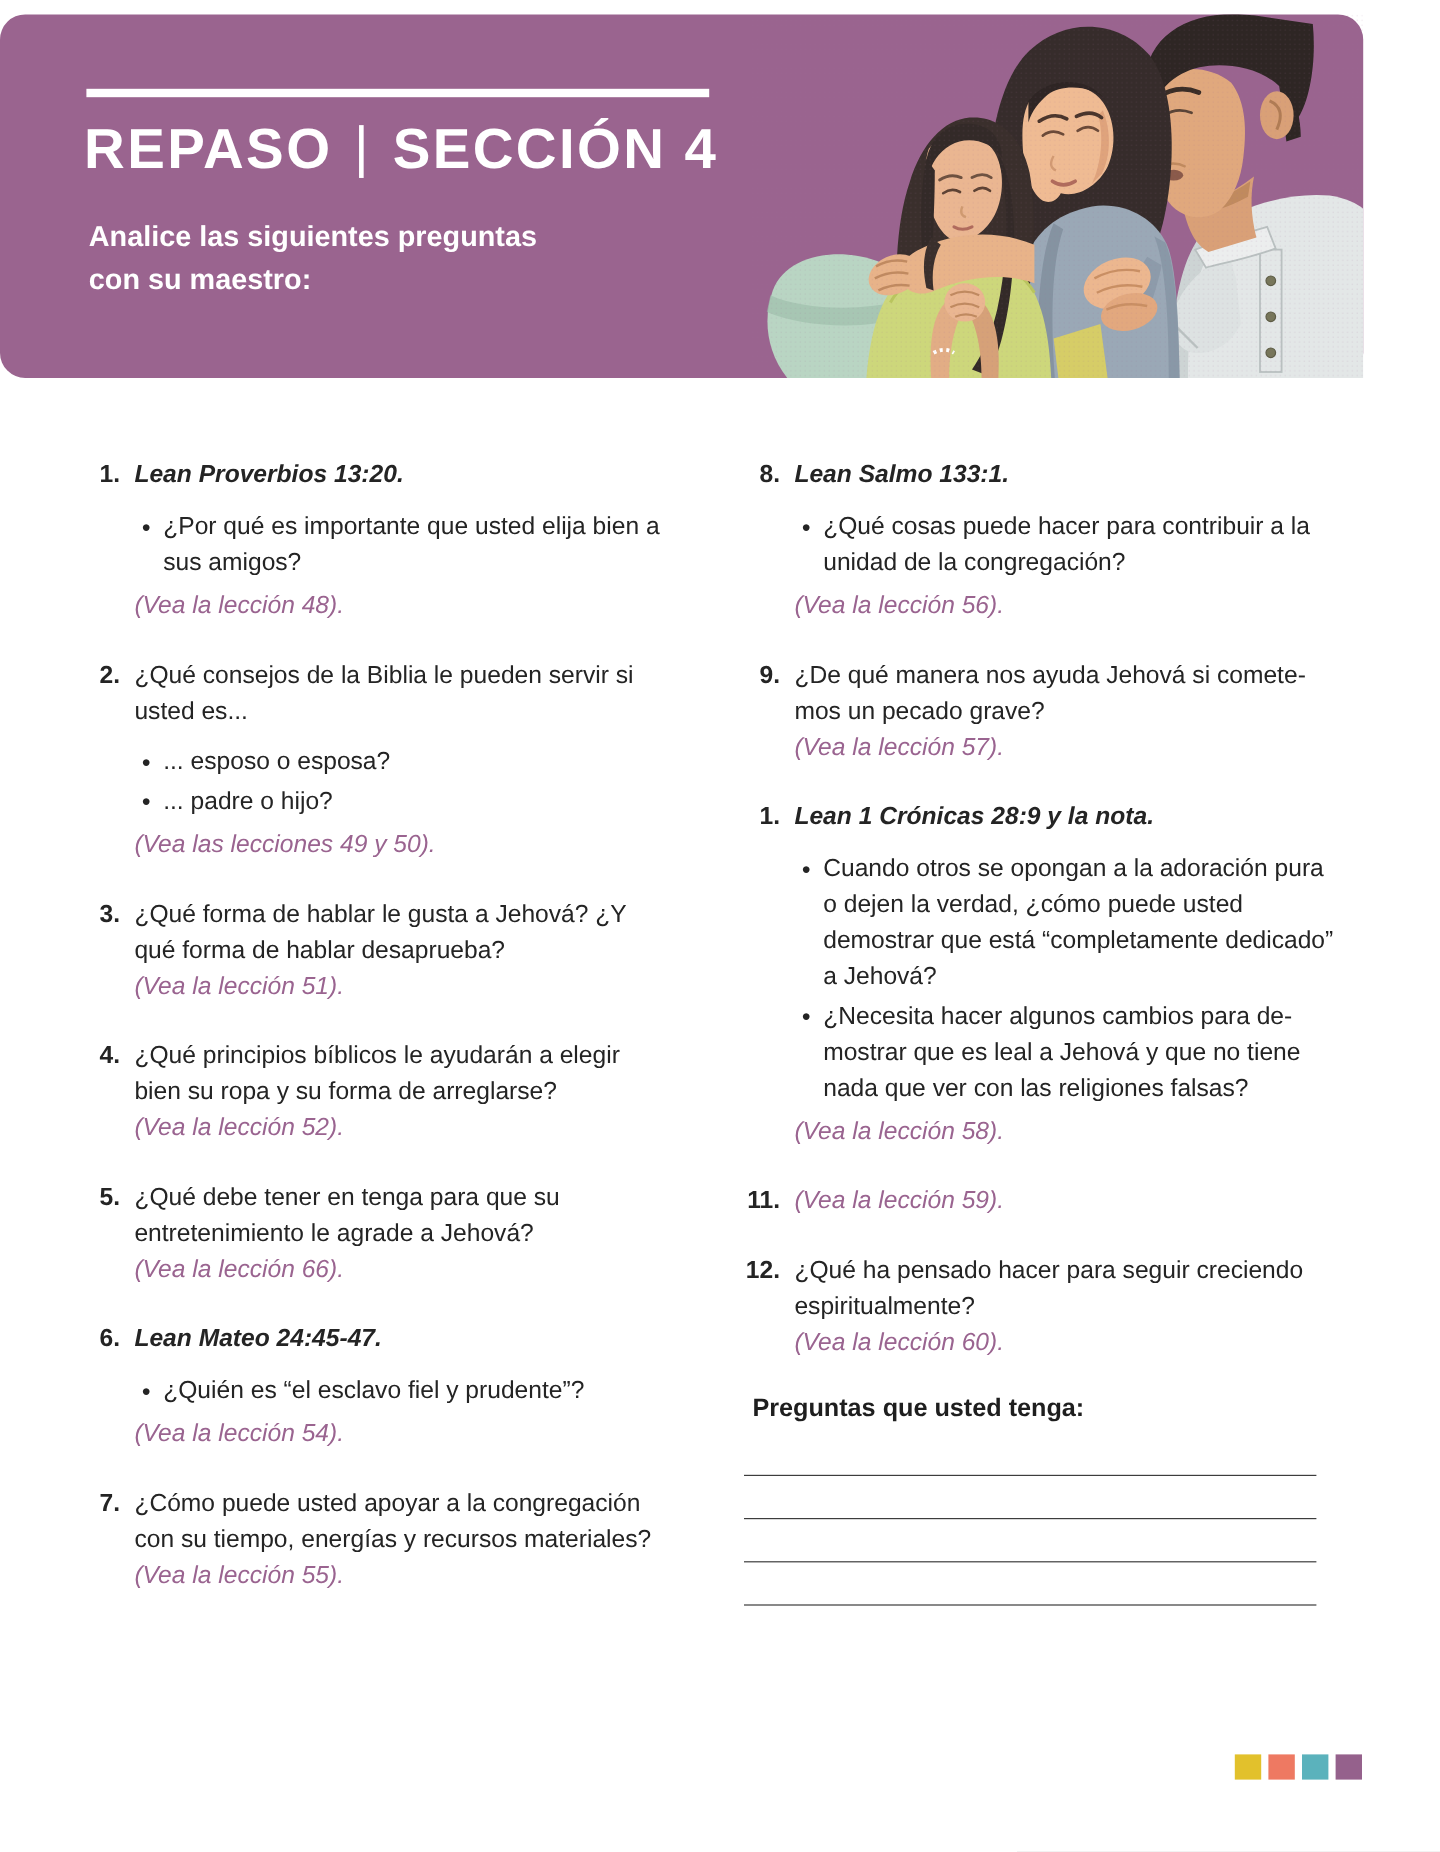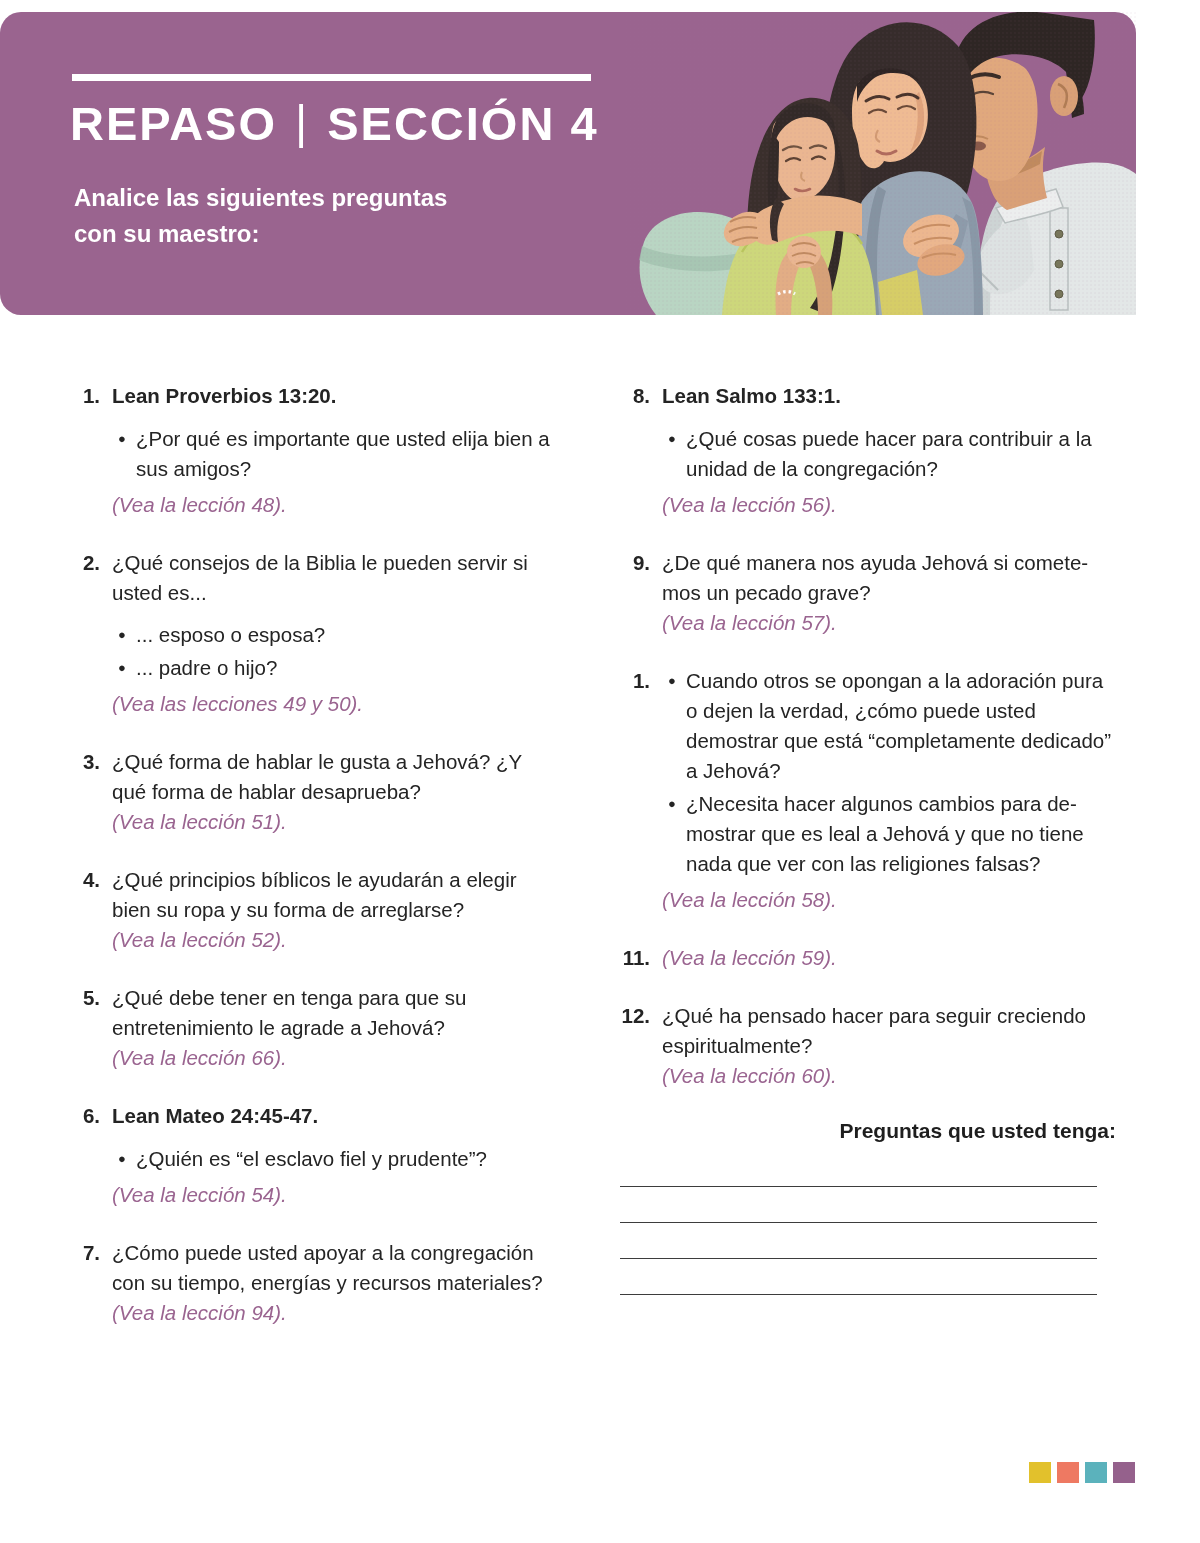--- a/index.html
+++ b/index.html
@@ -31,32 +31,32 @@
   .col-left  { width:494px; }
   .col-right { width:500px; margin-left:56px; }
 
   .q { display:flex; margin-bottom:28px; }
   .q-num {
     flex:none; width:34px; text-align:right;
     font-weight:bold; font-size:20.5px; line-height:30px;
   }
   .q-body { flex:1; margin-left:12px; font-size:20.5px; line-height:30px; }
   .q-body p { margin:0; }
-  .q-heading { font-weight:bold; }
+  .q-heading { font-weight:bold;font-style:italic; }
   .q-bullet { display:flex; }
   .q-heading + .q-bullet { margin-top:13px; }
   .q-text + .q-bullet { margin-top:12px; }
   .q-bullet + .q-bullet { margin-top:3px; }
   .dot { flex:none; width:18px; margin-left:6px; font-size:13px; line-height:30px; }
   .b-text { flex:1; }
   .q-ref { font-style:italic; color:#9a6490; }
   .q-bullet + .q-ref { margin-top:6px; }
 
   
-  .notes { margin-top:0;text-align:right; }
+  .notes { margin-top:0; }
   .notes h2 { margin:0 0 8px 11px; font-size:21px; font-weight:bold; color:#1e1e1e; }
   .note-line { height:35px; border-bottom:1.6px solid #3d3d3d; margin-left:4px; width:477px; }
 
   
   .squares { position:absolute; left:1029px; top:1462px; display:flex; gap:6px; }
   .sq { width:22px; height:21px; display:block; }
 </style>
 </head>
 <body>
 
@@ -219,21 +219,21 @@
               <span class="dot">●</span>
               <p class="b-text">¿Quién es “el esclavo fiel y prudente”?</p>
             </div>
             <p class="q-ref">(Vea la lección 54).</p>
           </div>
         </div>
         <div class="q">
           <span class="q-num">7.</span>
           <div class="q-body">
             <p class="q-text">¿Cómo puede usted apoyar a la congrega­ción con su tiempo, energías y recursos materiales?</p>
-            <p class="q-ref">(Vea la lección 94).</p>
+            <p class="q-ref">(Vea la lección 55).</p>
           </div>
         </div>
       </section>
     <section class="col col-right" id="col-right">
 
     <div class="q">
           <span class="q-num">8.</span>
           <div class="q-body">
             <p class="q-heading">Lean Salmo 133:1.</p>
             <div class="q-bullet">
@@ -246,20 +246,21 @@
         <div class="q">
           <span class="q-num">9.</span>
           <div class="q-body">
             <p class="q-text">¿De qué manera nos ayuda Jehová si comete­mos un pecado grave?</p>
             <p class="q-ref">(Vea la lección 57).</p>
           </div>
         </div>
         <div class="q">
           <span class="q-num">1.</span>
           <div class="q-body">
+            <p class="q-heading">Lean 1 Crónicas 28:9 y la nota.</p>
             <div class="q-bullet">
               <span class="dot">●</span>
               <p class="b-text">Cuando otros se opongan a la adoración pura o dejen la verdad, ¿cómo puede usted demostrar que está “completamente dedicado” a Jehová?</p>
             </div>
             <div class="q-bullet">
               <span class="dot">●</span>
               <p class="b-text">¿Necesita hacer algunos cambios para de­mostrar que es leal a Jehová y que no tiene nada que ver con las religiones falsas?</p>
             </div>
             <p class="q-ref">(Vea la lección 58).</p>
           </div>

